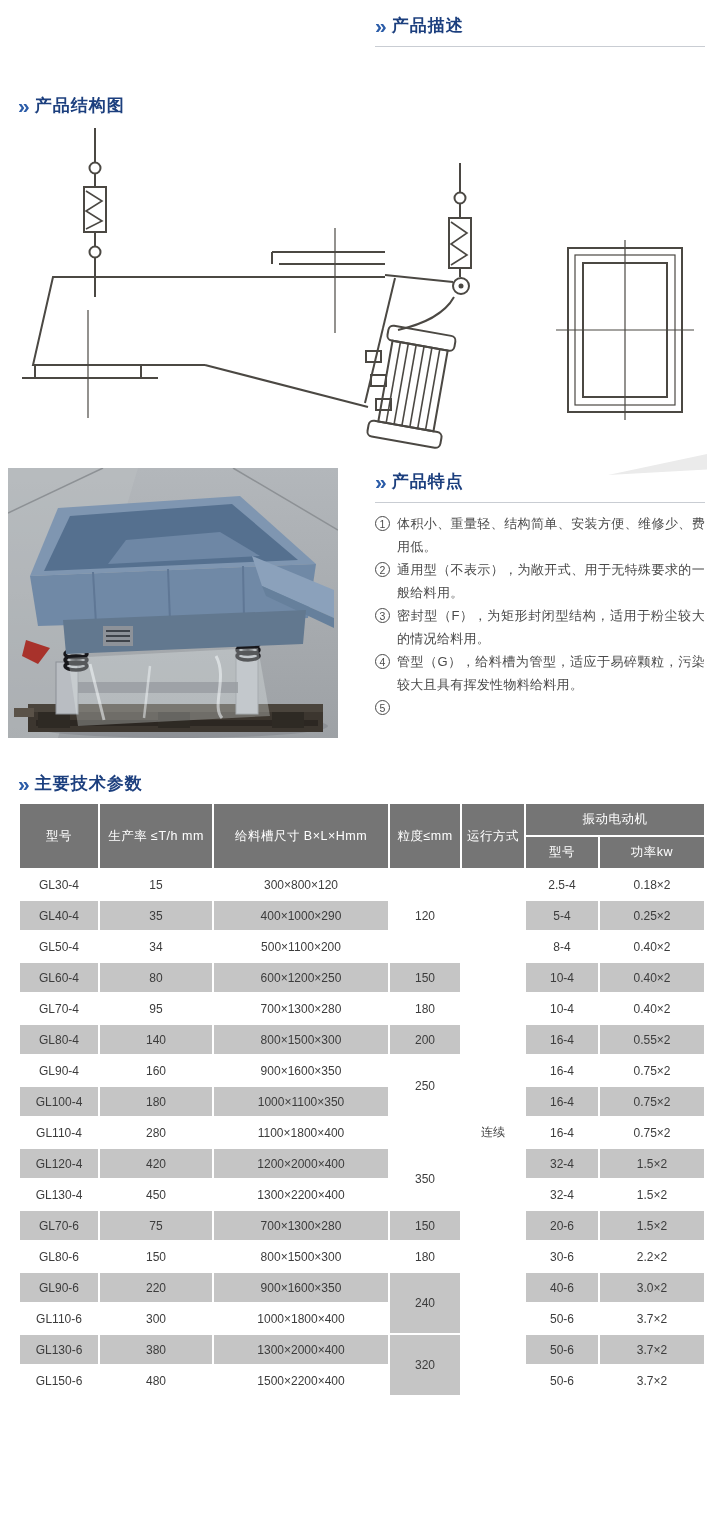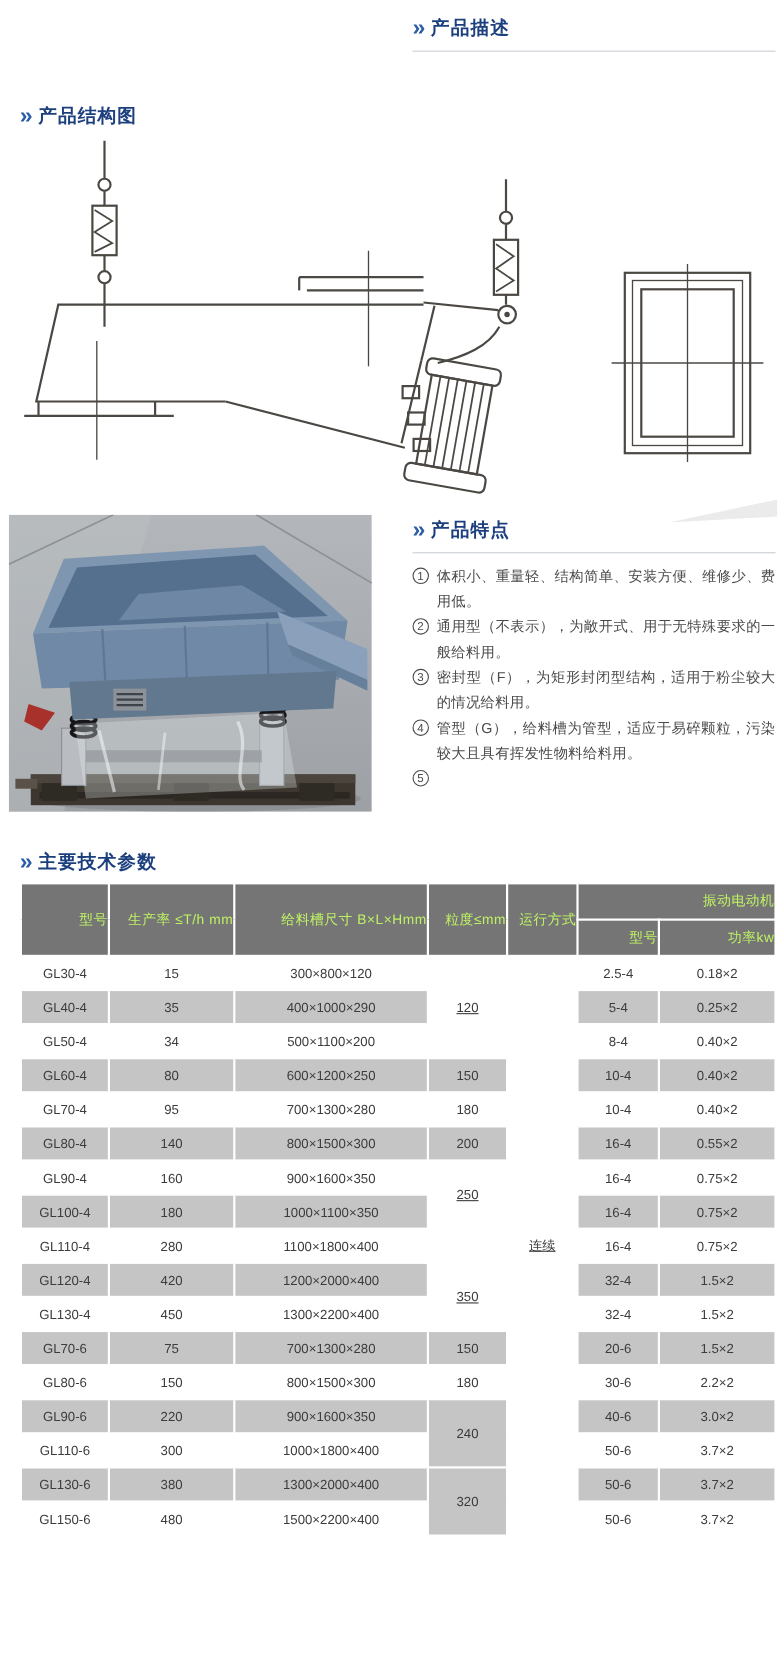--- a/index.html
+++ b/index.html
@@ -32,24 +32,24 @@
   .feat-item { display:flex; font-size:13px; line-height:23px; color:#4a4a4a; text-align:justify; letter-spacing:.3px; }
   .fnum { flex:0 0 15px; width:15px; height:15px; margin:4px 7px 0 0; border:1px solid #4a4a4a;
           border-radius:50%; font-size:10.5px; line-height:14px; text-align:center; color:#4a4a4a; }
 
   
   .params-title { position:absolute; left:18px; top:772px; }
   .params-table { position:absolute; left:18px; top:802px; width:688px;
                   border-collapse:collapse; table-layout:fixed; font-size:12px; color:#3c3c3c; }
   .params-table th, .params-table td { border:2px solid #ffffff; text-align:center; vertical-align:middle;
                   padding:0; font-weight:400; }
-  .params-table thead th { background:#757575; color:#bef264; font-size:12.5px; height:33px; letter-spacing:.5px;text-align:right; }
+  .params-table thead th { background:#757575; color:#ffffff; font-size:12.5px; height:33px; letter-spacing:.5px; }
   .params-table tbody tr { height:31px; }
   .params-table tbody tr.band td { background:#c5c5c5;text-align:center; }
-  .params-table td.cell-white { background:#ffffff !important;text-decoration:underline; }
+  .params-table td.cell-white { background:#ffffff !important; }
   .params-table td.cell-gray  { background:#c5c5c5 !important; }
 
   svg .ln { stroke:#4b4843; stroke-width:2; fill:none; }
   svg .thin { stroke:#4b4843; stroke-width:1.2; fill:none; }
   svg .fin { stroke:#4b4843; stroke-width:1.6; fill:none; }
 </style>
 </head>
 <body>
 
 <div class="page">

